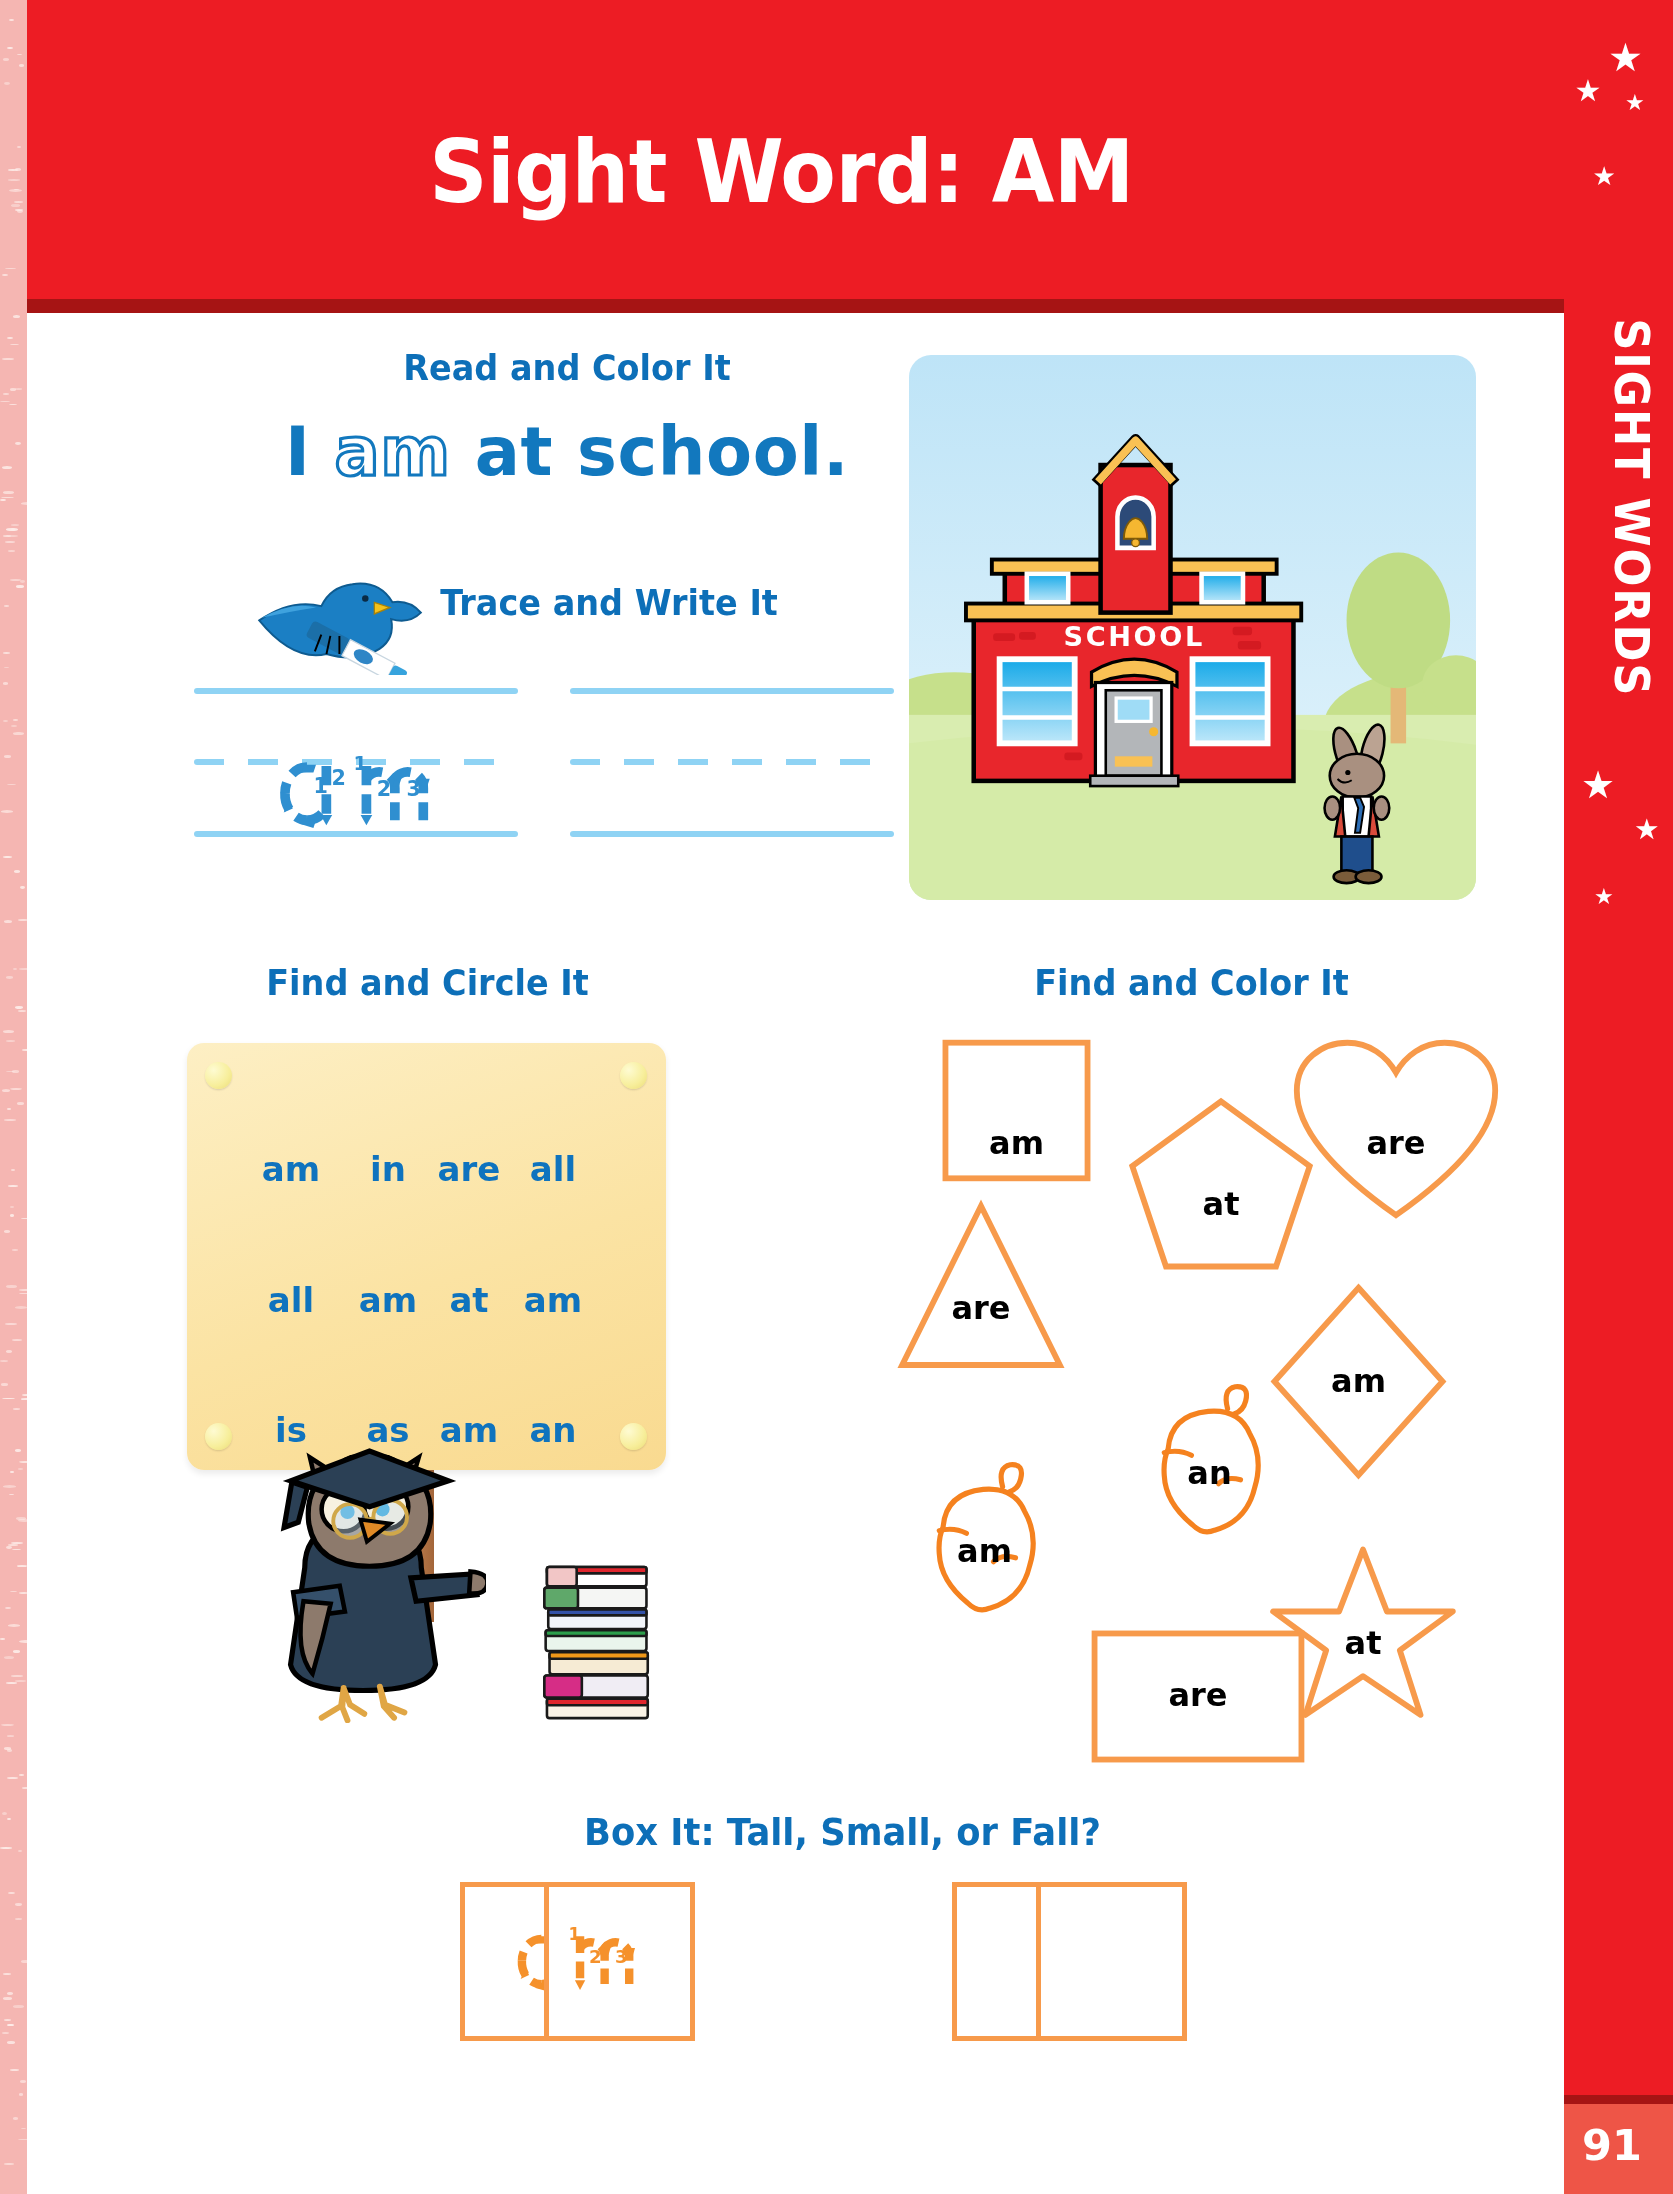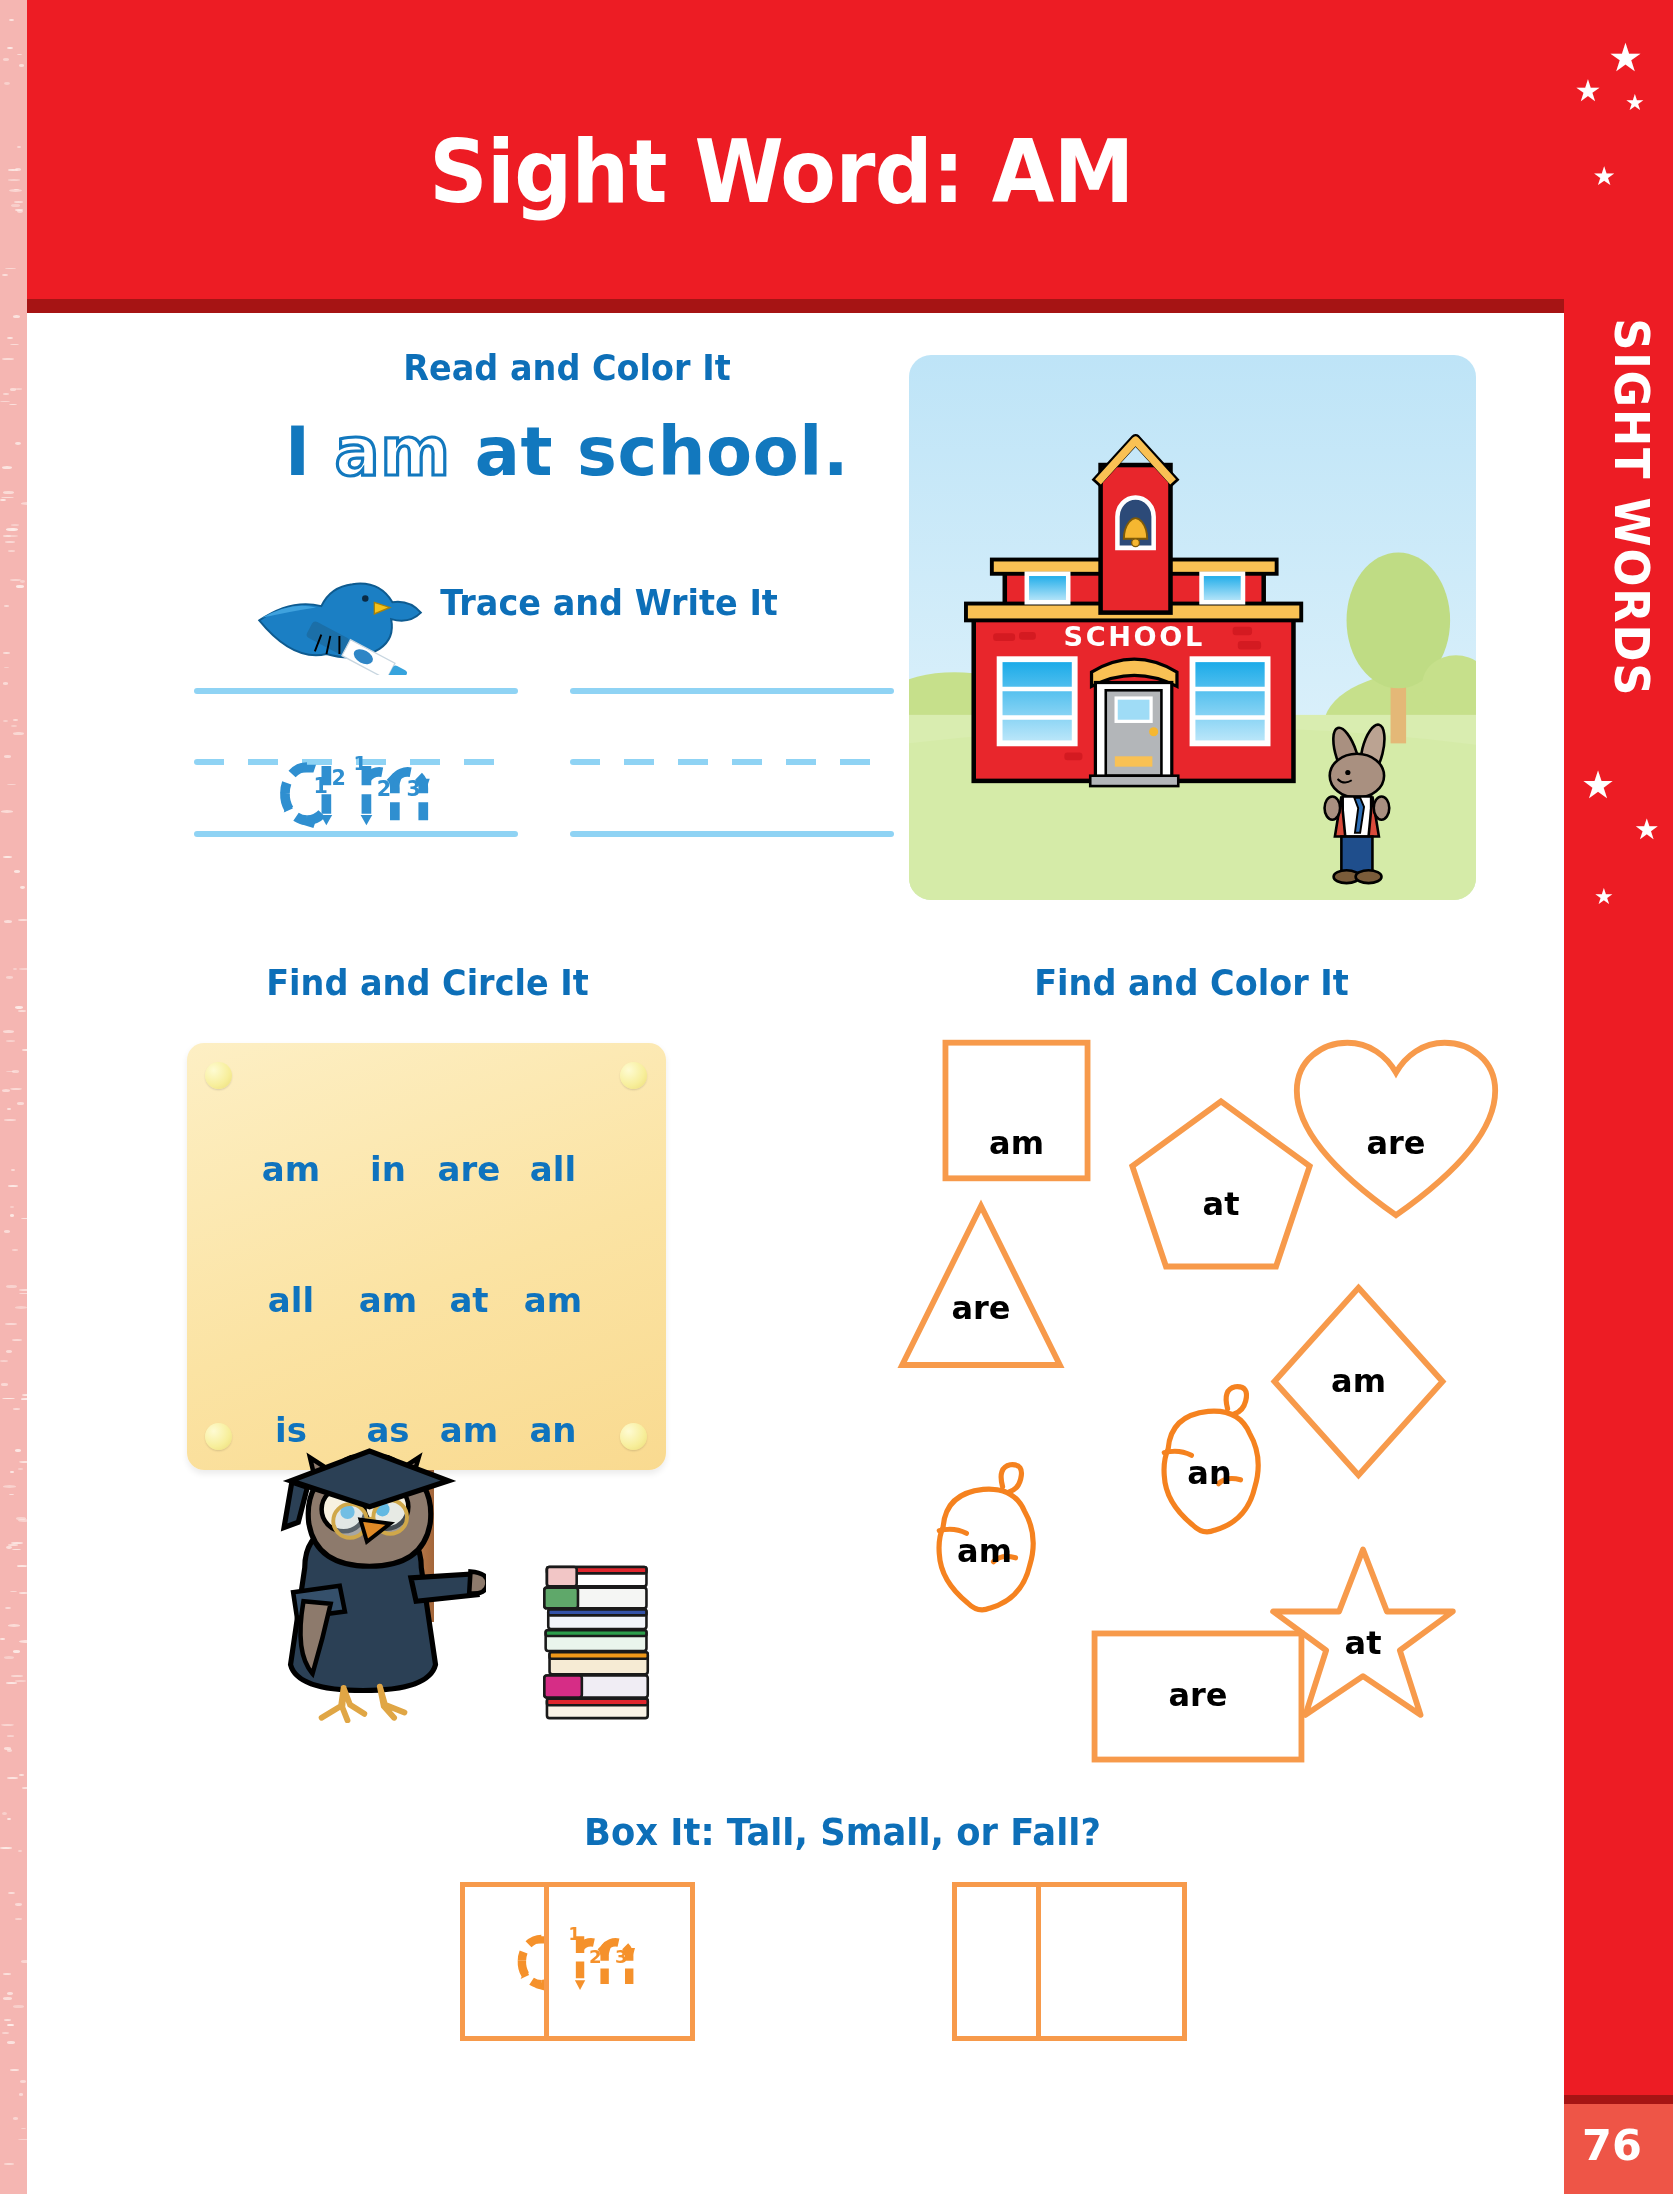--- a/index.html
+++ b/index.html
@@ -312,21 +312,21 @@
   <span class="star" style="left:61px;top:92px;font-size:22px;">★</span>
   <span class="star" style="left:28.5px;top:163px;font-size:26px;">★</span>
   <span class="star" style="left:17px;top:766px;font-size:38px;">★</span>
   <span class="star" style="left:70px;top:815px;font-size:28.5px;">★</span>
   <span class="star" style="left:30px;top:886px;font-size:22px;">★</span>
 </div>
 <div id="sidebar-text">SIGHT WORDS</div>
 
 <div id="page-number-box">
   <div class="divider"></div>
-  <div id="page-number">76</div>
+  <div id="page-number">91</div>
 </div>
 
 <div class="sec-head" style="left:214px;top:350px;width:706px;font-size:36px;">Read and Color It</div>
 
 <div id="sentence">
   <span>I </span><span class="hollow">am</span><span> at school.</span>
 </div>
 
 <div id="school-pic">
   <svg width="567" height="545" viewBox="0 0 876 842">

